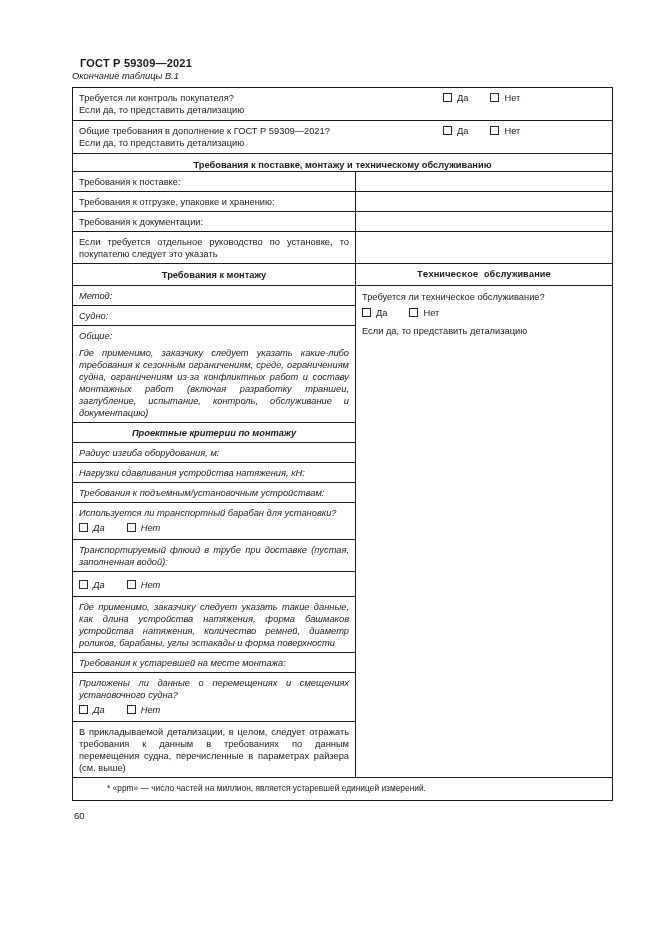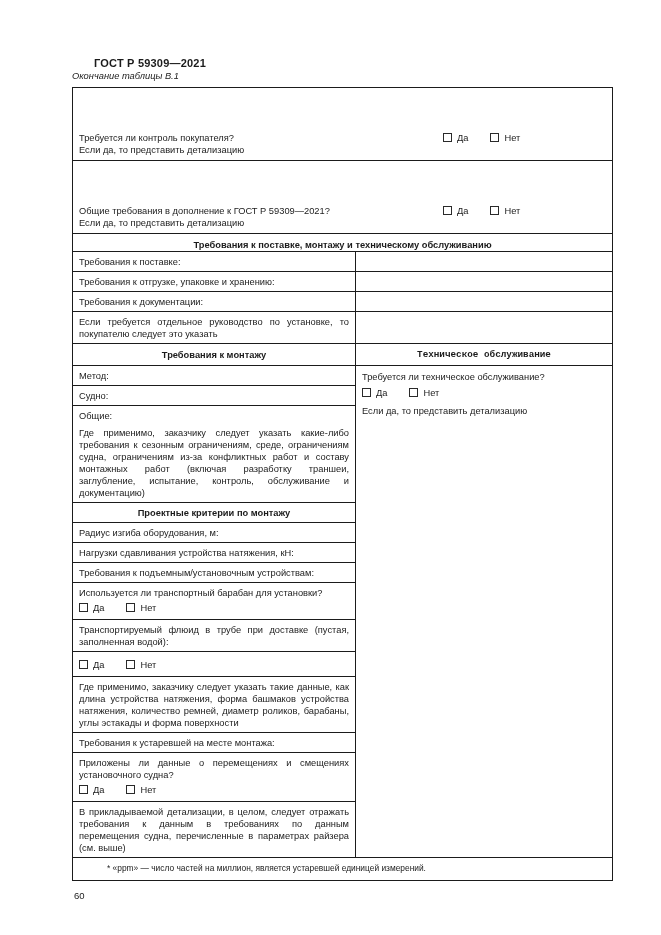--- a/index.html
+++ b/index.html
@@ -3,41 +3,41 @@
 <meta charset="utf-8">
 <style>
   html,body{margin:0;padding:0;background:#e8e8e8;}
   .sheet{
     width:661px;height:935px;background:#ffffff;position:relative;
     box-sizing:border-box;padding:57px 48px 0 72px;
     font-family:"Liberation Sans","DejaVu Sans",sans-serif;
     color:#1b1b1b;font-size:9.3px;line-height:12px;
     -webkit-font-smoothing:antialiased;
   }
-  .doc-code{font-weight:bold;font-size:11px;line-height:13px;margin-left:22px;letter-spacing:.2px;}
+  .doc-code{font-weight:bold;font-size:11px;line-height:13px;margin-left:8px;letter-spacing:.2px;}
   .caption{font-style:italic;line-height:12px;}
   .gtable{margin-top:5px;width:541px;border:1.4px solid #1b1b1b;box-sizing:border-box;background:#fff;}
   .row{box-sizing:border-box;}
   .gtable > .row:not(:last-child){border-bottom:1.2px solid #1b1b1b;}
-  .qrow{position:relative;padding:4px 6px 4px;margin-top:40px;}
+  .qrow{position:relative;padding:4px 6px 4px;}
   .qrow .qline{padding-right:180px;}
   .cbgroup-abs{position:absolute;left:370px;top:4px;white-space:nowrap;}
   .cb{display:inline-block;width:9px;height:9px;border:1px solid #2a2a2a;background:#fff;vertical-align:-1px;box-sizing:border-box;}
   .cbl{margin-left:5px;}
   .cbpair{display:inline-block;}
   .cbpair + .cbpair{margin-left:22px;}
   .sheader{font-weight:bold;text-align:center;padding:5px 6px 0;}
   .two{display:flex;}
   .lcell{width:283px;box-sizing:border-box;border-right:1.2px solid #1b1b1b;padding:4px 6px 3px;}
   .rcell{flex:1;font-family:Liberation Mono, monospace;}
   .colheads .lcell,.colheads .rcell{font-weight:bold;text-align:center;padding:5px 6px 4px;}
   .lcol{width:283px;box-sizing:border-box;border-right:1.2px solid #1b1b1b;}
   .rcol{flex:1;padding:5px 6px;}
   .mrow{padding:4px 6px 3px;}
-  .lcol .mrow:not(:last-child){border-bottom:1.2px solid #1b1b1b;}
+  .lcol .mrow:not(:last-child){border-bottom:1.2px solid #1b1b1b;font-style:italic;}
   .mhead{font-weight:bold;text-align:center;}
   .just{text-align:justify;}
   .para{margin-top:5px;}
   .cbline{margin-top:3px;padding-bottom:2px;}
   .rcol .cbline{margin-top:4px;margin-bottom:4px;}
   .footnote{font-size:8.4px;line-height:11px;padding:5px 8px 6px 34px;}
   .pagenum{margin-top:9px;margin-left:2px;font-size:9.5px;}
 </style>
 </head>
 <body>

